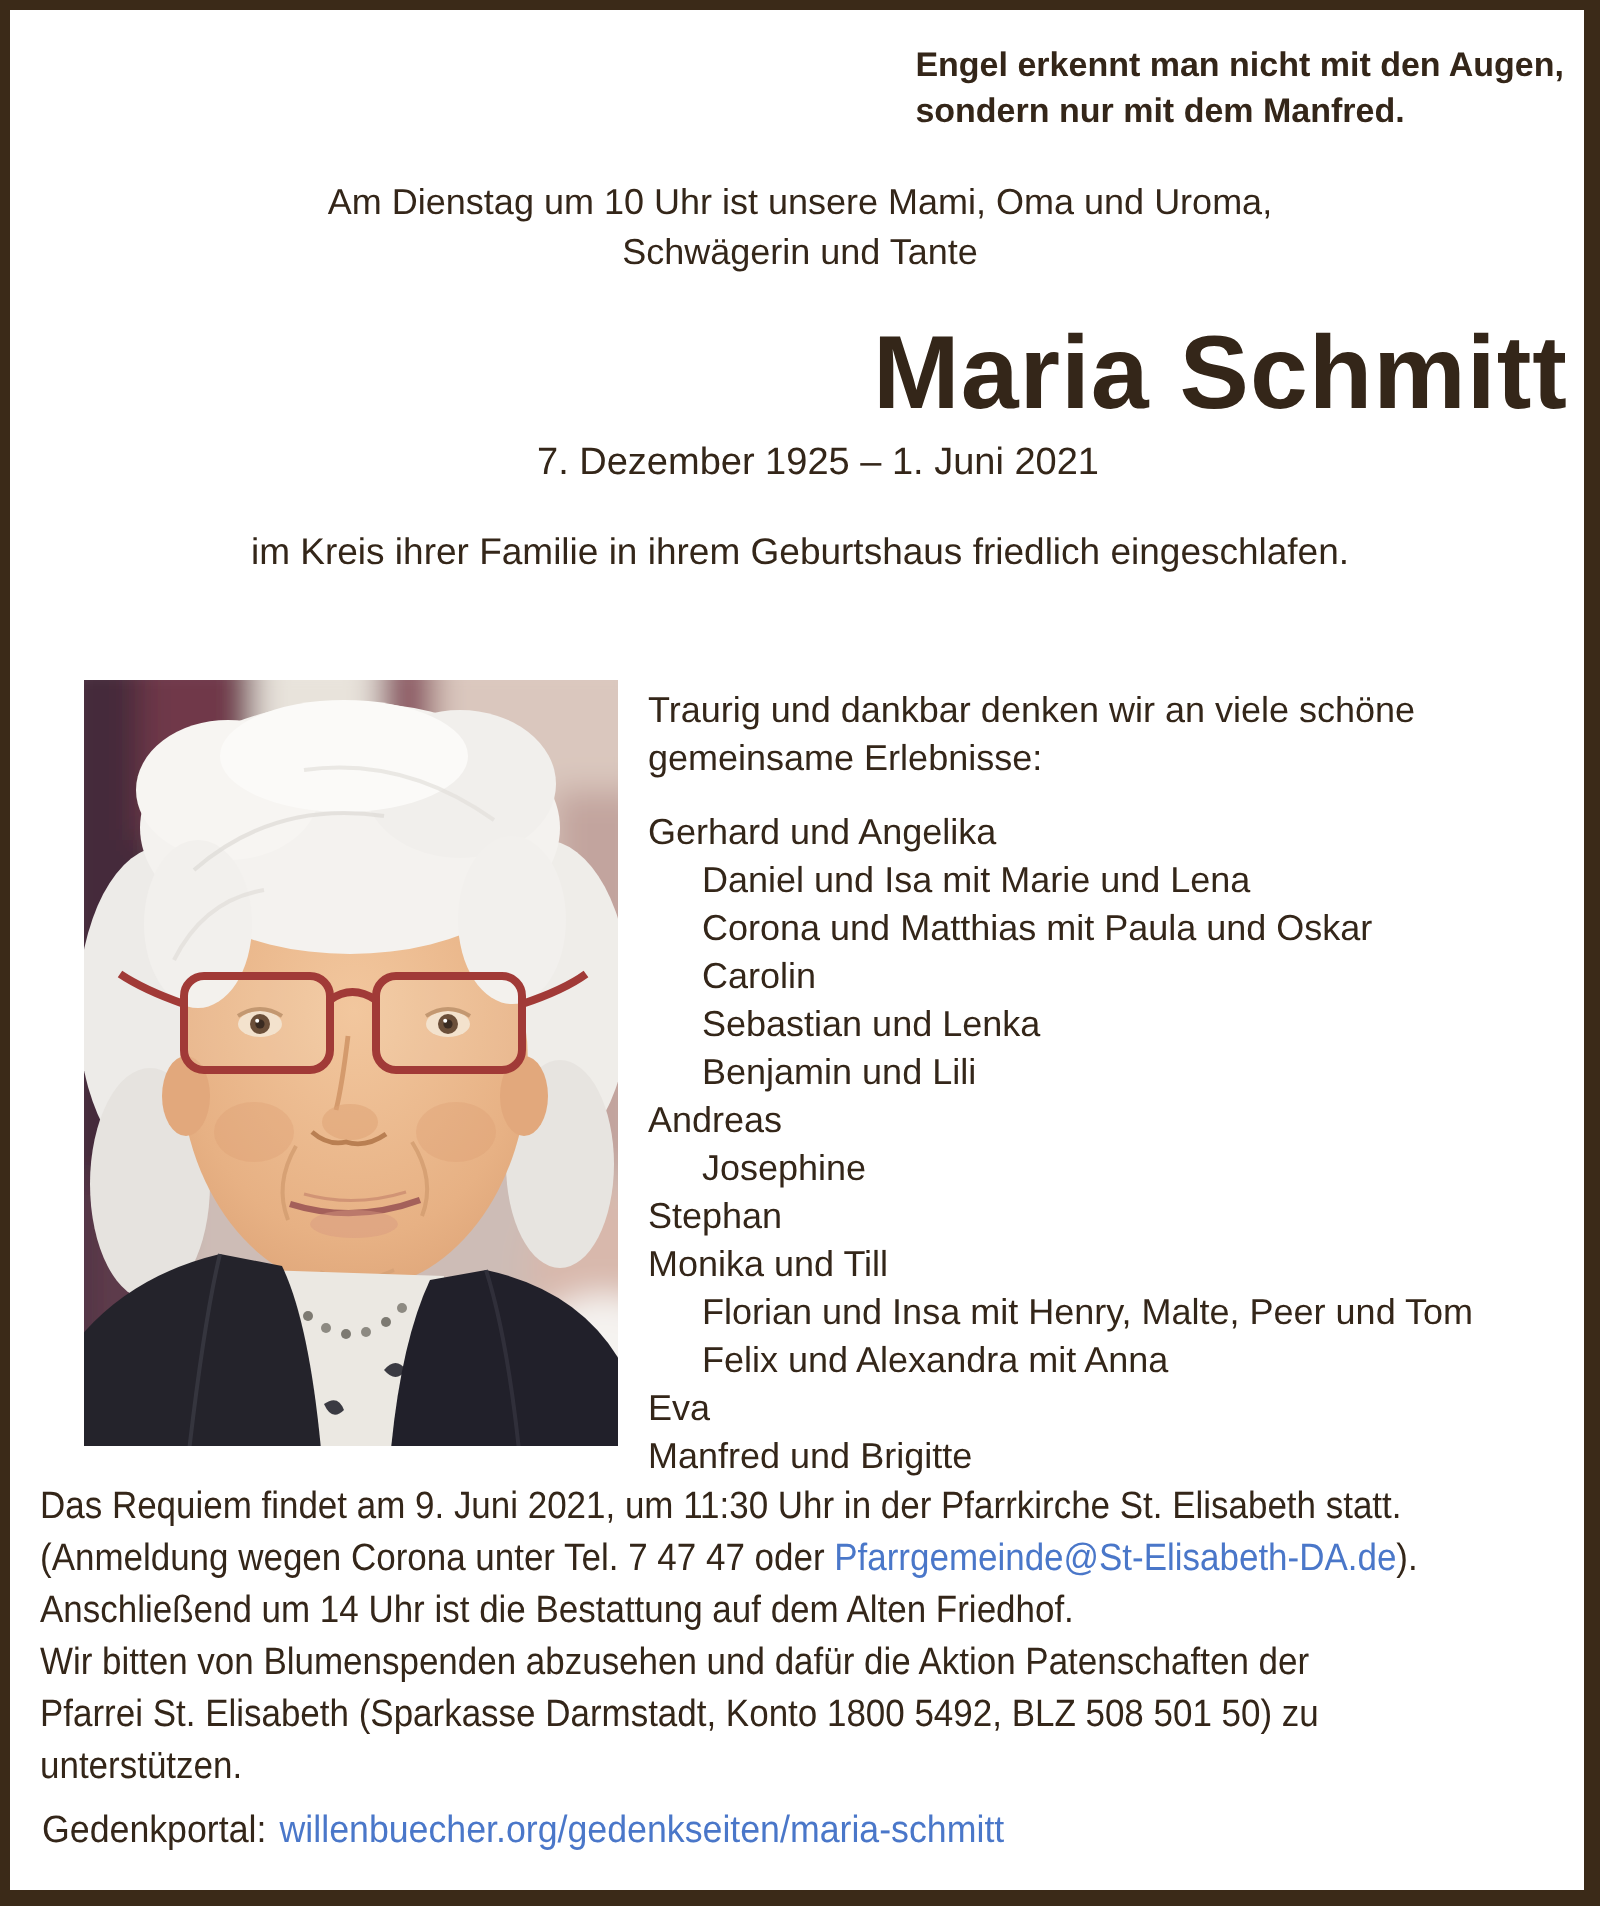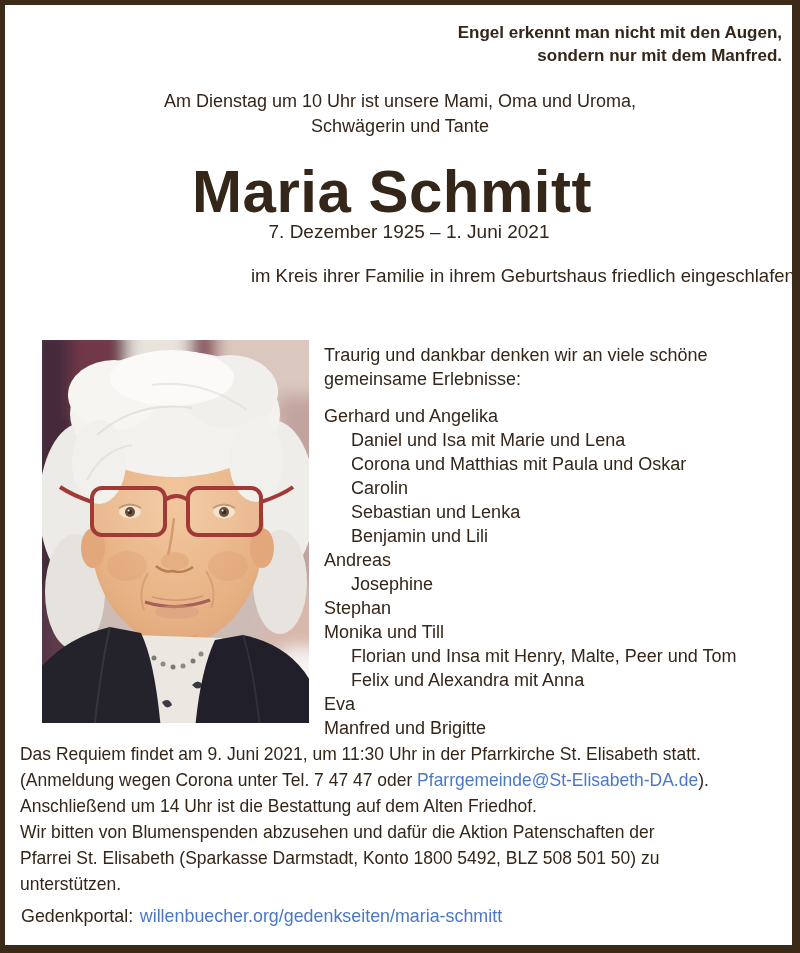--- a/index.html
+++ b/index.html
@@ -16,38 +16,38 @@
     color:var(--text);
   }
   .page{position:relative;width:800px;height:953px;background:#fff;overflow:hidden;}
   .frame{
     position:absolute;inset:0;z-index:9;pointer-events:none;
     border-style:solid;border-color:var(--border);
     border-width:5px 8px 8px 5px;
   }
   .quote{
     position:absolute;top:21px;right:18px;
-    text-align:right;font-weight:bold;font-size:17px;line-height:23px;
+    text-align:left;font-weight:bold;font-size:17px;line-height:23px;
   }
   .intro{
     position:absolute;top:89px;left:0;right:0;
     text-align:center;font-size:18px;line-height:25px;
   }
   .name{
     position:absolute;top:157px;left:0;right:16px;margin:0;
-    text-align:center;font-size:60px;font-weight:bold;letter-spacing:0.5px;
+    text-align:right;font-size:52px;font-weight:bold;letter-spacing:0.5px;
     color:var(--text);
   }
   .dates{
     position:absolute;top:221px;left:0;right:0;
     text-align:center;font-size:19px;margin-left:18px;
   }
   .closing{
     position:absolute;top:265px;left:0;right:0;
-    text-align:right;font-size:18.5px;
+    text-align:center;font-size:18.5px;
   }
   .photo{
     position:absolute;left:42px;top:340px;width:267px;height:383px;
     overflow:hidden;
   }
   .photo svg{display:block;}
   .memories{
     position:absolute;left:324px;top:343px;width:466px;
     font-size:18px;line-height:24px;
   }

